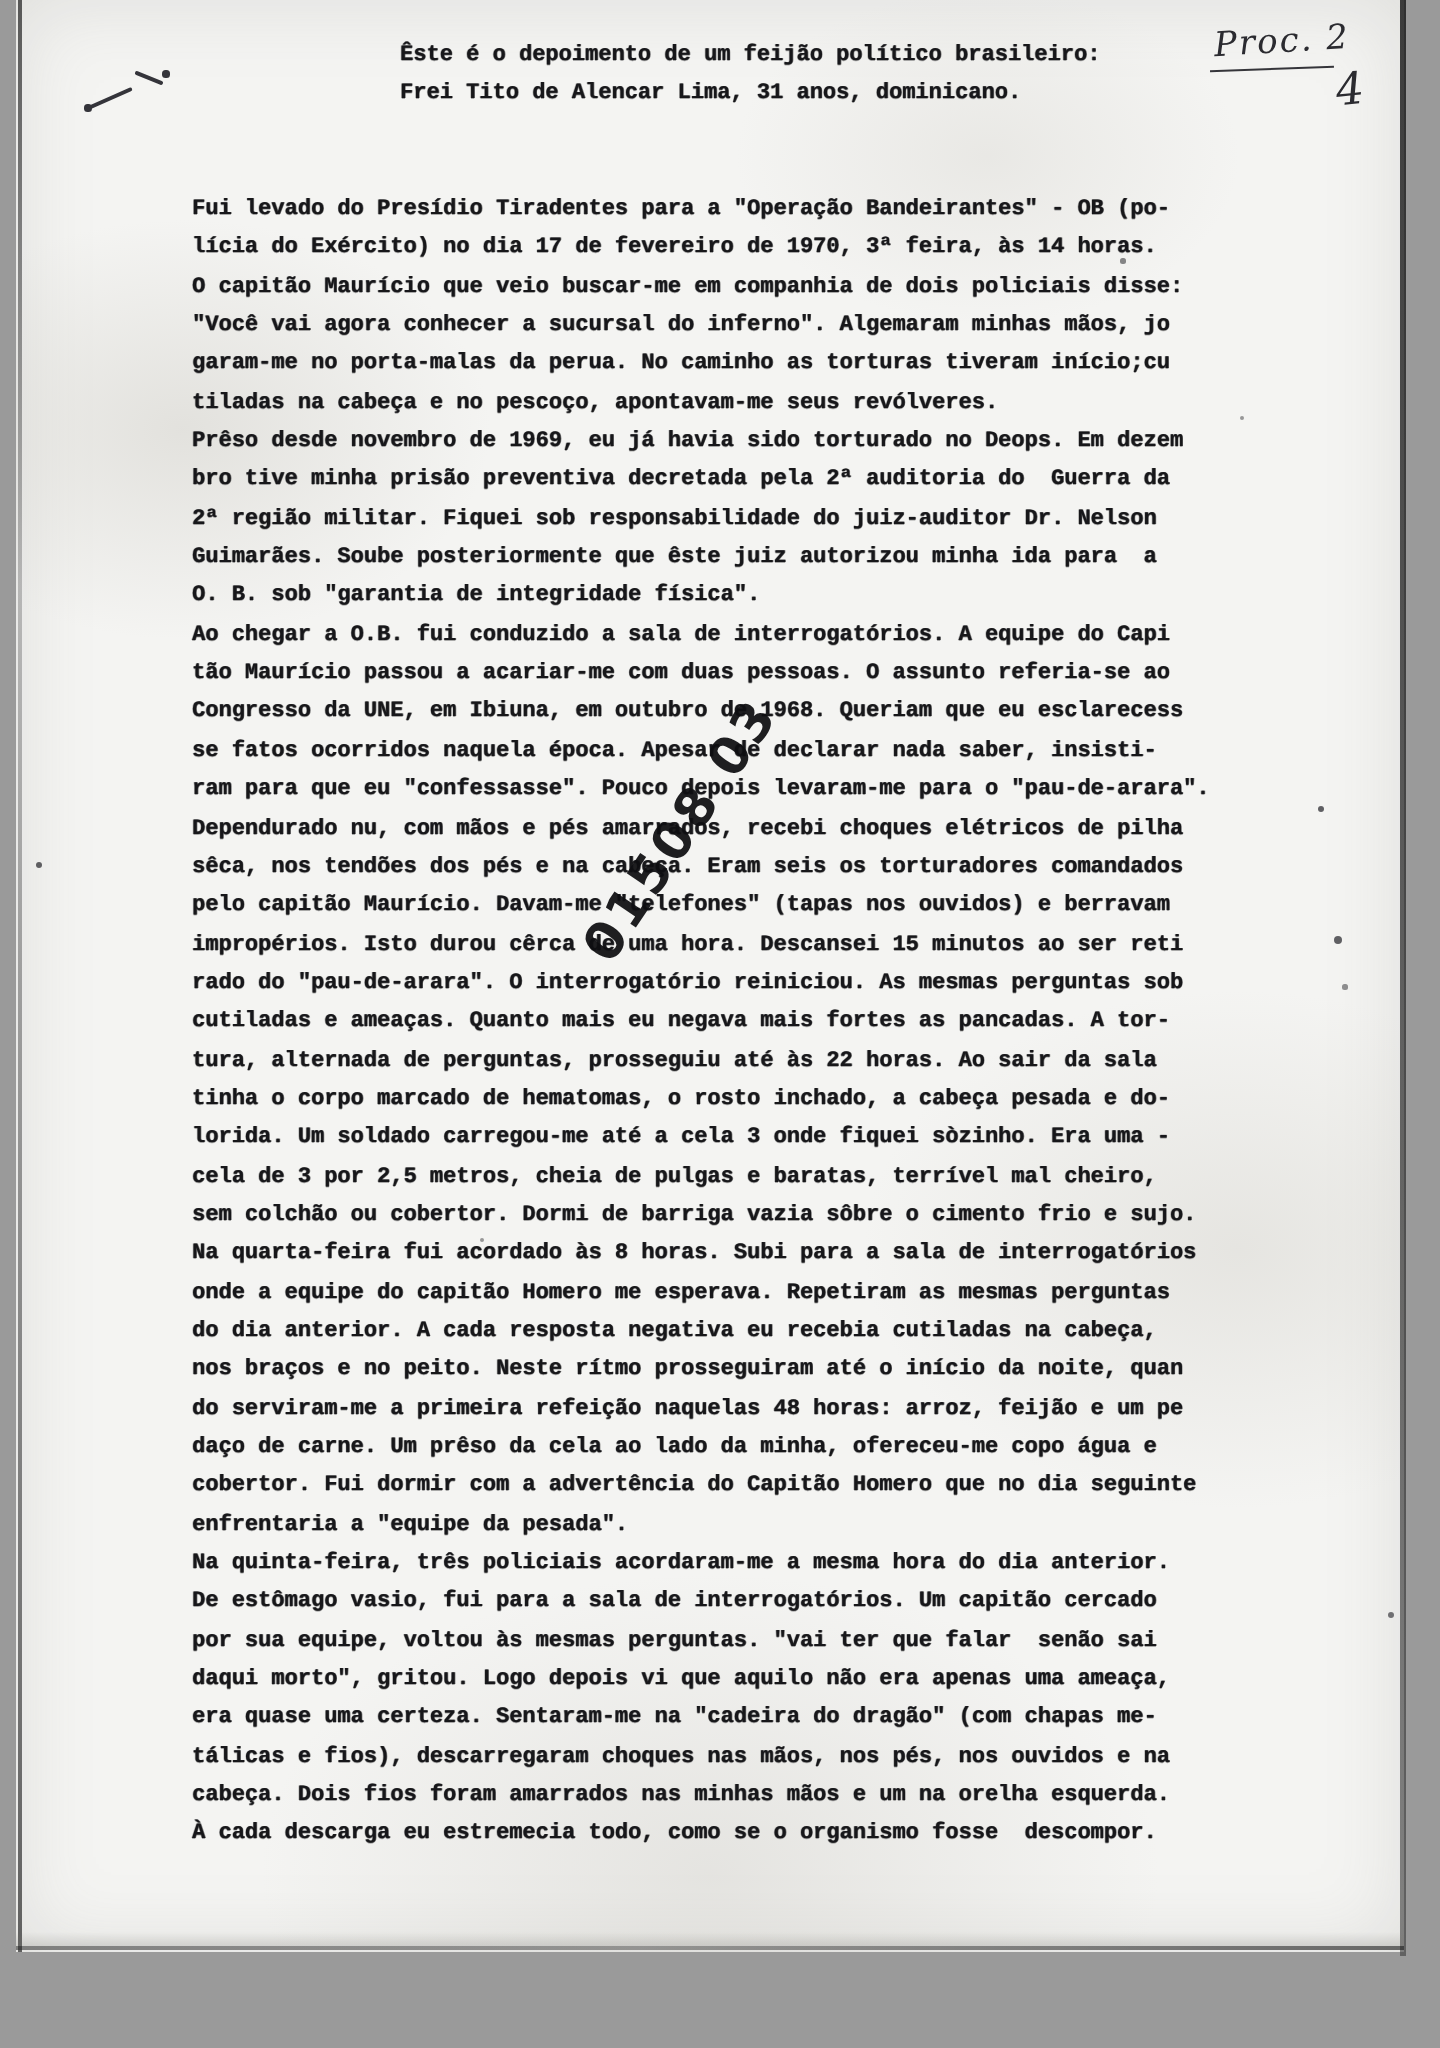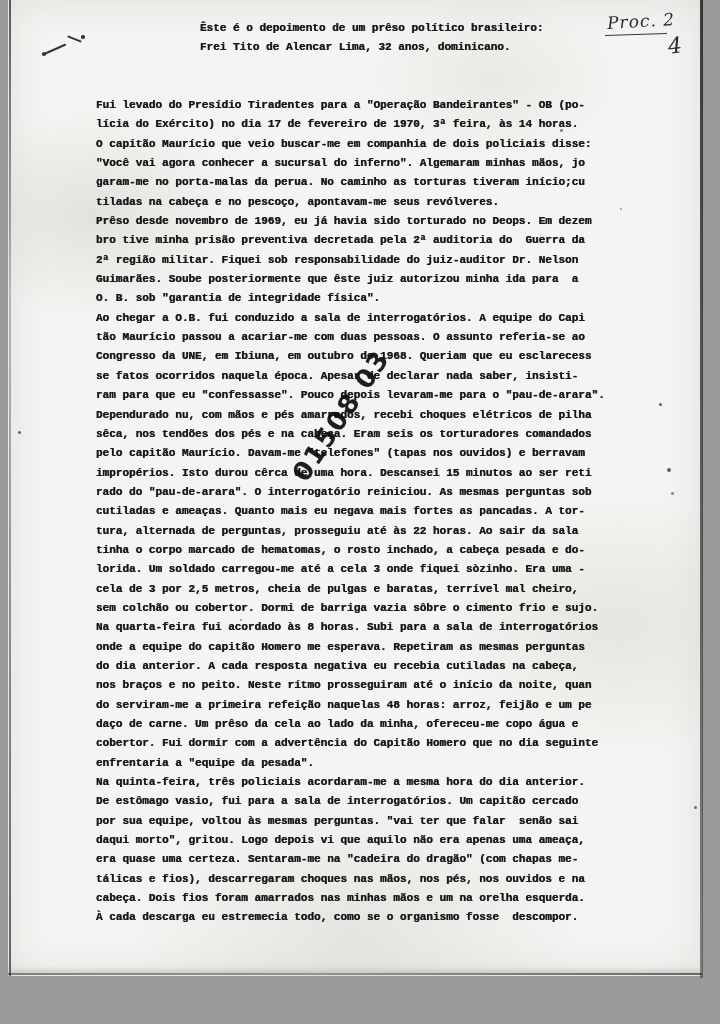--- a/index.html
+++ b/index.html
@@ -156,21 +156,21 @@
 
   <div class="paper">
     <div class="grain"></div>
   </div>
 
   <div class="paper-edge-left"></div>
   <div class="paper-edge-right"></div>
   <div class="paper-fold"></div>
   <div class="paper-edge-bottom"></div>
 
-  <div class="typed" id="header-block"><span class="line">Êste é o depoimento de um prêso político brasileiro:</span><span class="line">Frei Tito de Alencar Lima, 32 anos, dominicano.</span></div>
+  <div class="typed" id="header-block"><span class="line">Êste é o depoimento de um feijão político brasileiro:</span><span class="line">Frei Tito de Alencar Lima, 31 anos, dominicano.</span></div>
 
   <div class="typed" id="body-block"><span class="line">Fui levado do Presídio Tiradentes para a "Operação Bandeirantes" - OB (po-</span><span class="line">lícia do Exército) no dia 17 de fevereiro de 1970, 3ª feira, às 14 horas.</span><span class="line">O capitão Maurício que veio buscar-me em companhia de dois policiais disse:</span><span class="line">"Você vai agora conhecer a sucursal do inferno". Algemaram minhas mãos, jo</span><span class="line">garam-me no porta-malas da perua. No caminho as torturas tiveram início;cu</span><span class="line">tiladas na cabeça e no pescoço, apontavam-me seus revólveres.</span><span class="line">Prêso desde novembro de 1969, eu já havia sido torturado no Deops. Em dezem</span><span class="line">bro tive minha prisão preventiva decretada pela 2ª auditoria do  Guerra da</span><span class="line">2ª região militar. Fiquei sob responsabilidade do juiz-auditor Dr. Nelson</span><span class="line">Guimarães. Soube posteriormente que êste juiz autorizou minha ida para  a</span><span class="line">O. B. sob "garantia de integridade física".</span><span class="line">Ao chegar a O.B. fui conduzido a sala de interrogatórios. A equipe do Capi</span><span class="line">tão Maurício passou a acariar-me com duas pessoas. O assunto referia-se ao</span><span class="line">Congresso da UNE, em Ibiuna, em outubro de 1968. Queriam que eu esclarecess</span><span class="line">se fatos ocorridos naquela época. Apesar de declarar nada saber, insisti-</span><span class="line">ram para que eu "confessasse". Pouco depois levaram-me para o "pau-de-arara".</span><span class="line">Dependurado nu, com mãos e pés amarrados, recebi choques elétricos de pilha</span><span class="line">sêca, nos tendões dos pés e na cabeça. Eram seis os torturadores comandados</span><span class="line">pelo capitão Maurício. Davam-me "telefones" (tapas nos ouvidos) e berravam</span><span class="line">impropérios. Isto durou cêrca de uma hora. Descansei 15 minutos ao ser reti</span><span class="line">rado do "pau-de-arara". O interrogatório reiniciou. As mesmas perguntas sob</span><span class="line">cutiladas e ameaças. Quanto mais eu negava mais fortes as pancadas. A tor-</span><span class="line">tura, alternada de perguntas, prosseguiu até às 22 horas. Ao sair da sala</span><span class="line">tinha o corpo marcado de hematomas, o rosto inchado, a cabeça pesada e do-</span><span class="line">lorida. Um soldado carregou-me até a cela 3 onde fiquei sòzinho. Era uma -</span><span class="line">cela de 3 por 2,5 metros, cheia de pulgas e baratas, terrível mal cheiro,</span><span class="line">sem colchão ou cobertor. Dormi de barriga vazia sôbre o cimento frio e sujo.</span><span class="line">Na quarta-feira fui acordado às 8 horas. Subi para a sala de interrogatórios</span><span class="line">onde a equipe do capitão Homero me esperava. Repetiram as mesmas perguntas</span><span class="line">do dia anterior. A cada resposta negativa eu recebia cutiladas na cabeça,</span><span class="line">nos braços e no peito. Neste rítmo prosseguiram até o início da noite, quan</span><span class="line">do serviram-me a primeira refeição naquelas 48 horas: arroz, feijão e um pe</span><span class="line">daço de carne. Um prêso da cela ao lado da minha, ofereceu-me copo água e</span><span class="line">cobertor. Fui dormir com a advertência do Capitão Homero que no dia seguinte</span><span class="line">enfrentaria a "equipe da pesada".</span><span class="line">Na quinta-feira, três policiais acordaram-me a mesma hora do dia anterior.</span><span class="line">De estômago vasio, fui para a sala de interrogatórios. Um capitão cercado</span><span class="line">por sua equipe, voltou às mesmas perguntas. "vai ter que falar  senão sai</span><span class="line">daqui morto", gritou. Logo depois vi que aquilo não era apenas uma ameaça,</span><span class="line">era quase uma certeza. Sentaram-me na "cadeira do dragão" (com chapas me-</span><span class="line">tálicas e fios), descarregaram choques nas mãos, nos pés, nos ouvidos e na</span><span class="line">cabeça. Dois fios foram amarrados nas minhas mãos e um na orelha esquerda.</span><span class="line">À cada descarga eu estremecia todo, como se o organismo fosse  descompor.</span></div>
 
   <div class="hand" id="annot-proc">Proc. 2</div>
   <div id="annot-proc-underline"></div>
   <div class="hand" id="annot-page">4</div>
 
   <div class="stroke" id="stroke-a"></div>
   <div class="stroke" id="stroke-b"></div>
   <div class="stroke" id="stroke-dot-a"></div>

